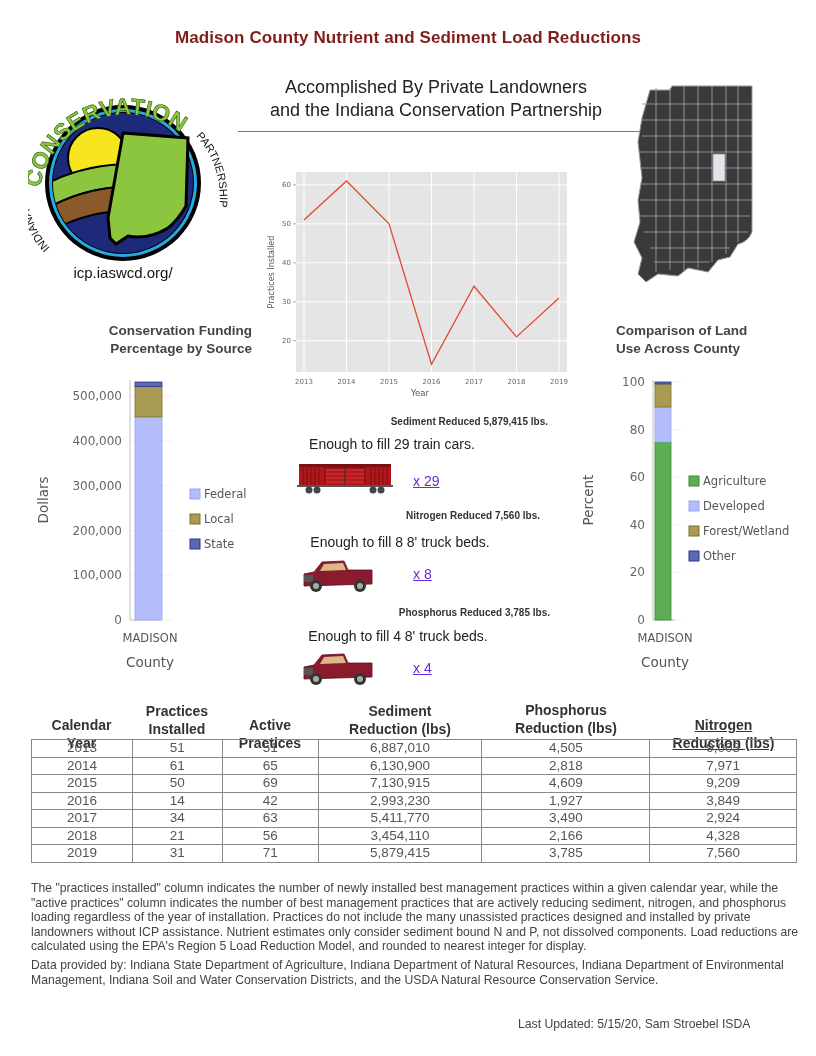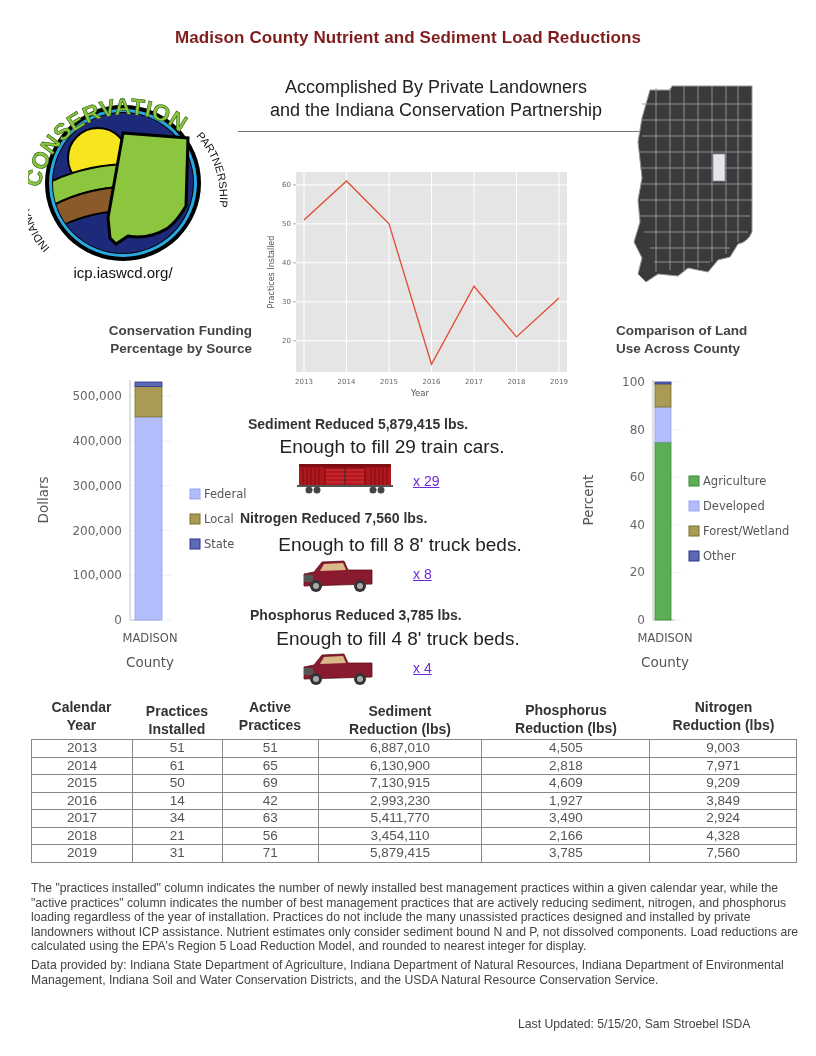--- a/index.html
+++ b/index.html
@@ -17,41 +17,41 @@
   .chart-title { font-weight: bold; font-size: 13.5px; color: #444; line-height: 18px; }
   #line-chart-title { left: 262px; top: 146px; width: 320px; text-align: center; font-size: 14px; color: #444; margin-top: 32px; }
   #line-chart { left: 262px; top: 164px; width: 320px; height: 240px; }
 
   #funding-title { left: 52px; top: 322px; width: 200px; text-align: right; }
   #funding-chart { left: 30px; top: 370px; width: 240px; height: 310px; }
 
   #landuse-title { left: 616px; top: 322px; width: 200px; }
   #landuse-chart { left: 575px; top: 370px; width: 240px; height: 310px; }
 
-  .reduction-head { left: 250px; width: 300px; text-align: left; font-weight: bold; font-size: 14px; color: #333; }
-  .reduction-sub { left: 250px; width: 300px; text-align: center; font-size: 19px; color: #222; }
+  .reduction-head { left: 250px; width: 300px; text-align: right; font-weight: bold; font-size: 10px; color: #333; }
+  .reduction-sub { left: 250px; width: 300px; text-align: center; font-size: 14px; color: #222; }
   .mult { font-size: 14px; color: #6d28d9; text-decoration: underline; }
 
   #sed-head { top: 416px; left: 248px; }
   #sed-sub { top: 436px; left: 242px; }
   #train { left: 297px; top: 462px; width: 96px; height: 34px; }
   #sed-mult { left: 413px; top: 473px; }
 
   #nit-head { top: 510px; left: 240px; }
   #nit-sub { top: 534px; left: 250px; }
   #truck1 { left: 300px; top: 558px; width: 74px; height: 36px; }
   #nit-mult { left: 413px; top: 566px; }
 
   #phos-head { top: 607px; left: 250px; }
   #phos-sub { top: 628px; left: 248px; }
   #truck2 { left: 300px; top: 651px; width: 74px; height: 36px; }
   #phos-mult { left: 413px; top: 660px; }
 
   #data-table-head { left: 31px; top: 698px; width: 766px; height: 40px; }
-  .th { position: absolute; top: 0; text-align: center; font-weight: bold; font-size: 14px; line-height: 18px; color: #333; }
+  .th { position: absolute; top: 18px; text-align: center; font-weight: bold; font-size: 14px; line-height: 18px; color: #333; }
   #data-table { left: 31px; top: 739px; width: 766px; border-collapse: collapse; }
   #data-table td { border: 1px solid #888; font-size: 13.5px; color: #555; text-align: center; height: 17.5px; line-height: 16px; padding: 0; }
 
   #notes { left: 31px; top: 881px; width: 770px; font-size: 12.2px; line-height: 14.6px; color: #444; }
   #notes p { margin-bottom: 4px; }
   #updated { left: 518px; top: 1017px; font-size: 12.2px; color: #444; }
 </style>
 </head>
 <body>
 
@@ -287,21 +287,21 @@
       <div>Practices</div>
     </div>
   <div class="th" style="left:287px;width:164px;top:4px;">
       <div>Sediment</div>
       <div>Reduction (lbs)</div>
     </div>
   <div class="th" style="left:451px;width:168px;top:3px;">
       <div>Phosphorus</div>
       <div>Reduction (lbs)</div>
     </div>
-  <div class="th" style="left:619px;width:147px;">
+  <div class="th" style="left:619px;width:147px;text-decoration:underline;">
       <div>Nitrogen</div>
       <div>Reduction (lbs)</div>
     </div>
 </div>
 <table id="data-table" class="abs">
   <colgroup>
       <col style="width:101px">
       <col style="width:90px">
       <col style="width:96px">
       <col style="width:164px">

